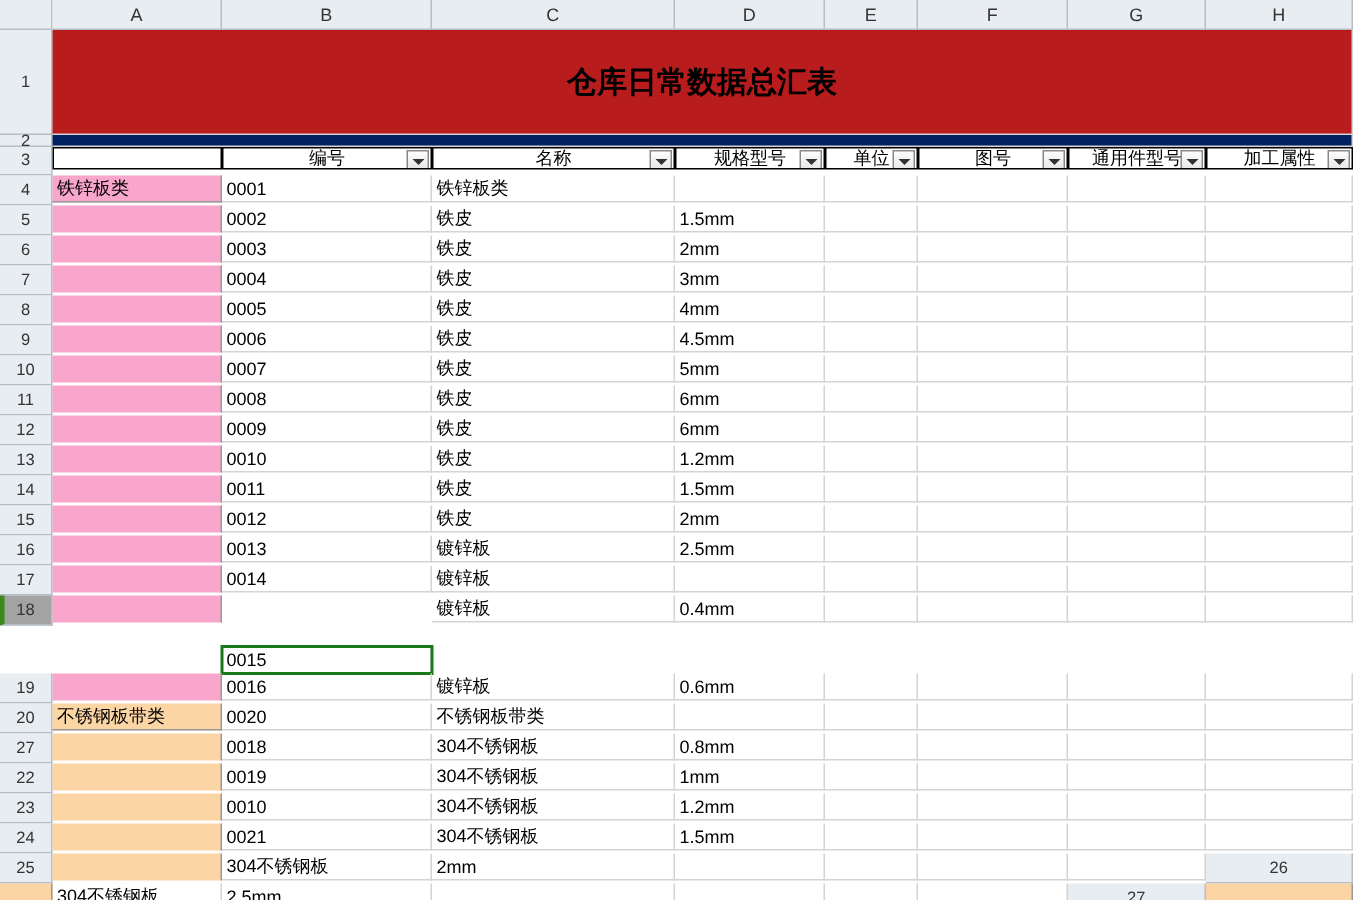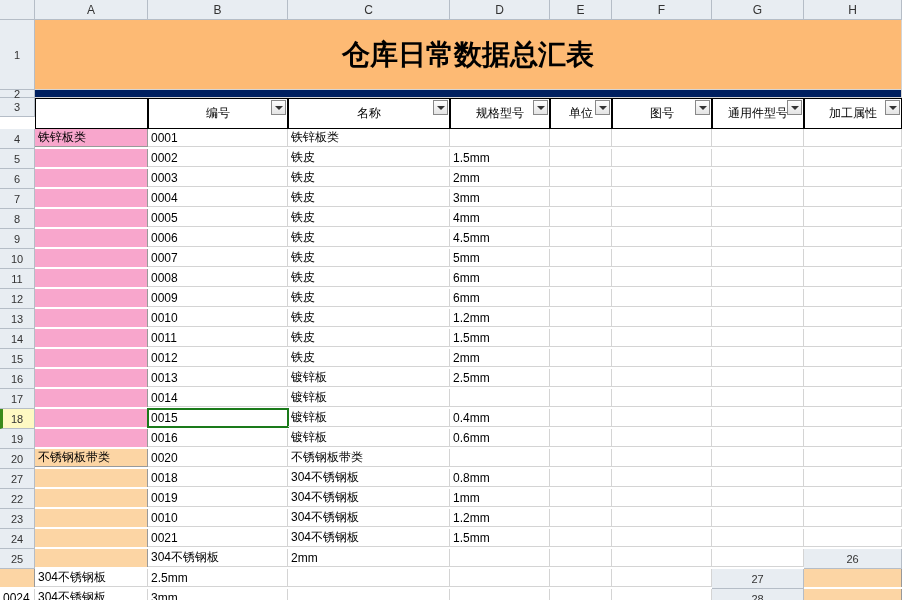--- a/index.html
+++ b/index.html
@@ -21,79 +21,79 @@
     text-align: center;
     color: #333;
     display: flex;
     align-items: center;
     justify-content: center;
     height: 20px;
   }
   .corner { border-top: none; border-left: none; }
   .colhdr { border-top: none; border-left: none; }
   .rowhdr { border-left: none; border-top: none; font-size: 11px;}
-  .row-sel { background: #fef9c3; border-left: 3px solid #3a8a1a; padding-right:3px;}
+  .row-sel { background: #a3a3a3; border-left: 3px solid #3a8a1a; padding-right:3px;}
   .cell {
     border-right: 1px solid #d4d4d4;
     border-bottom: 1px solid #d4d4d4;
     height: 18px;
     padding: 0 3px;
     display: flex;
     align-items: center;
     overflow: hidden;
     white-space: nowrap;
   }
   .title-cell {
-    background: #fdba74;
+    background: #b91c1c;
     grid-column: 2 / span 8;
     height: 70px;
     display: flex;
     align-items: center;
     justify-content: center;
     font-family: SimSun, "宋体", serif;
-    font-size: 28px;
+    font-size: 20px;
     font-weight: bold;
     color: #000;
     border-right: 1px solid #d4d4d4;
     border-bottom: 1px solid #d4d4d4;
   }
   .rowhdr-title { height: 70px; }
   .divider-row .cell, .divider-rowhdr { height: 8px; }
   .divider-cell {
     background: #002060;
     grid-column: 2 / span 8;
     height: 8px;
     border-right: 1px solid #d4d4d4;
     border-bottom: 1px solid #d4d4d4;
   }
   .hdr-cell {
     background: #fff;
     border: 1px solid #000;
     font-weight: normal;
     justify-content: center;
     position: relative;
-    height: 31px;
+    height: 15px;
   }
   .hdr-cell .filter {
     position: absolute;
     right: 1px; top: 1px;
     width: 15px; height: 15px;
     border: 1px solid #888;
     background: linear-gradient(#fdfdfd,#e4e4e4);
     display: flex; align-items:center; justify-content:center;
   }
   .hdr-cell .filter::after {
     content: "";
     border-left: 4px solid transparent;
     border-right: 4px solid transparent;
     border-top: 4px solid #333;
   }
   .cat-pink { background: #f8a6cc; }
   .cat-orange { background: #fcd5a4; }
-  .sel-outline { outline: 2px solid #1a7a1a; outline-offset: -1px; }
+  .sel-outline { outline: 2px solid #1a7a1a; outline-offset: -1px; margin-top: 34px; }
   .bordered { border-right:1px solid #999; border-bottom:1px solid #999; }
 </style>
 </head>
 <body>
 
 <div class="sheet" id="sheet">
     <div class="corner"></div>
     <div class="colhdr">A</div>
     <div class="colhdr">B</div>
     <div class="colhdr">C</div>

